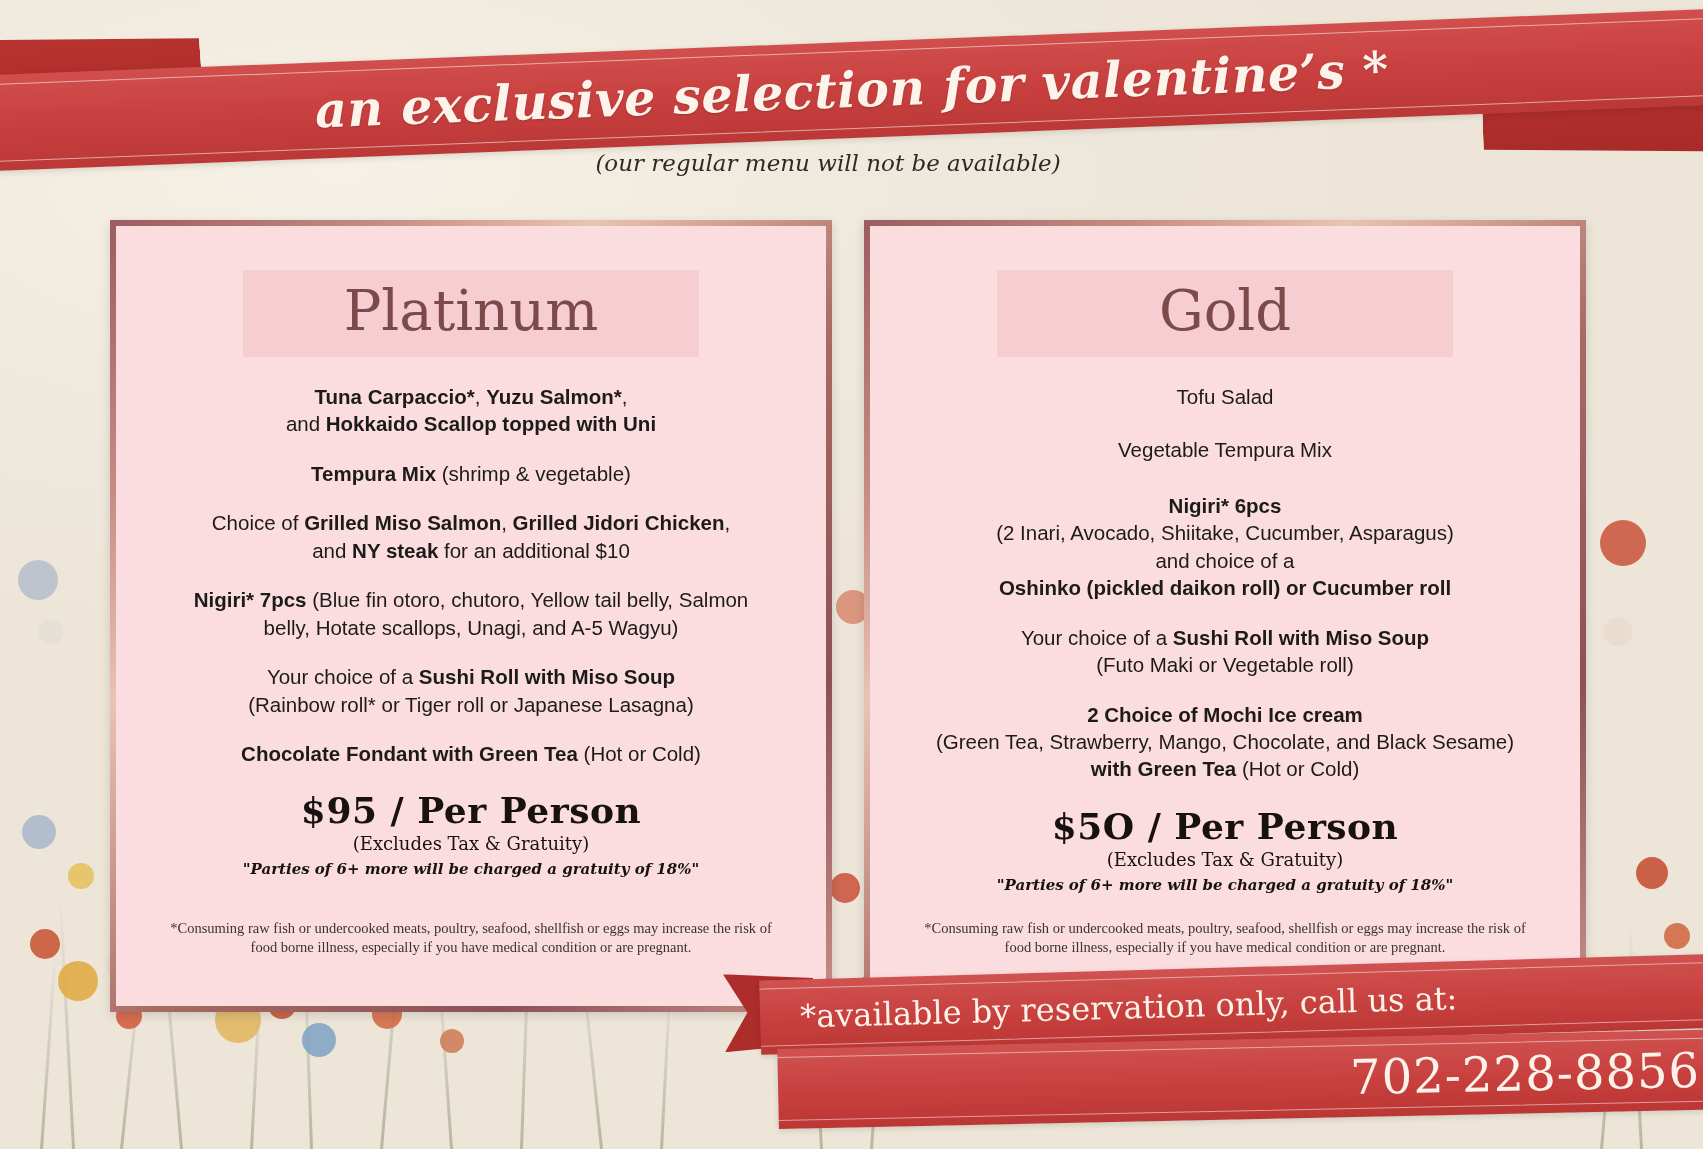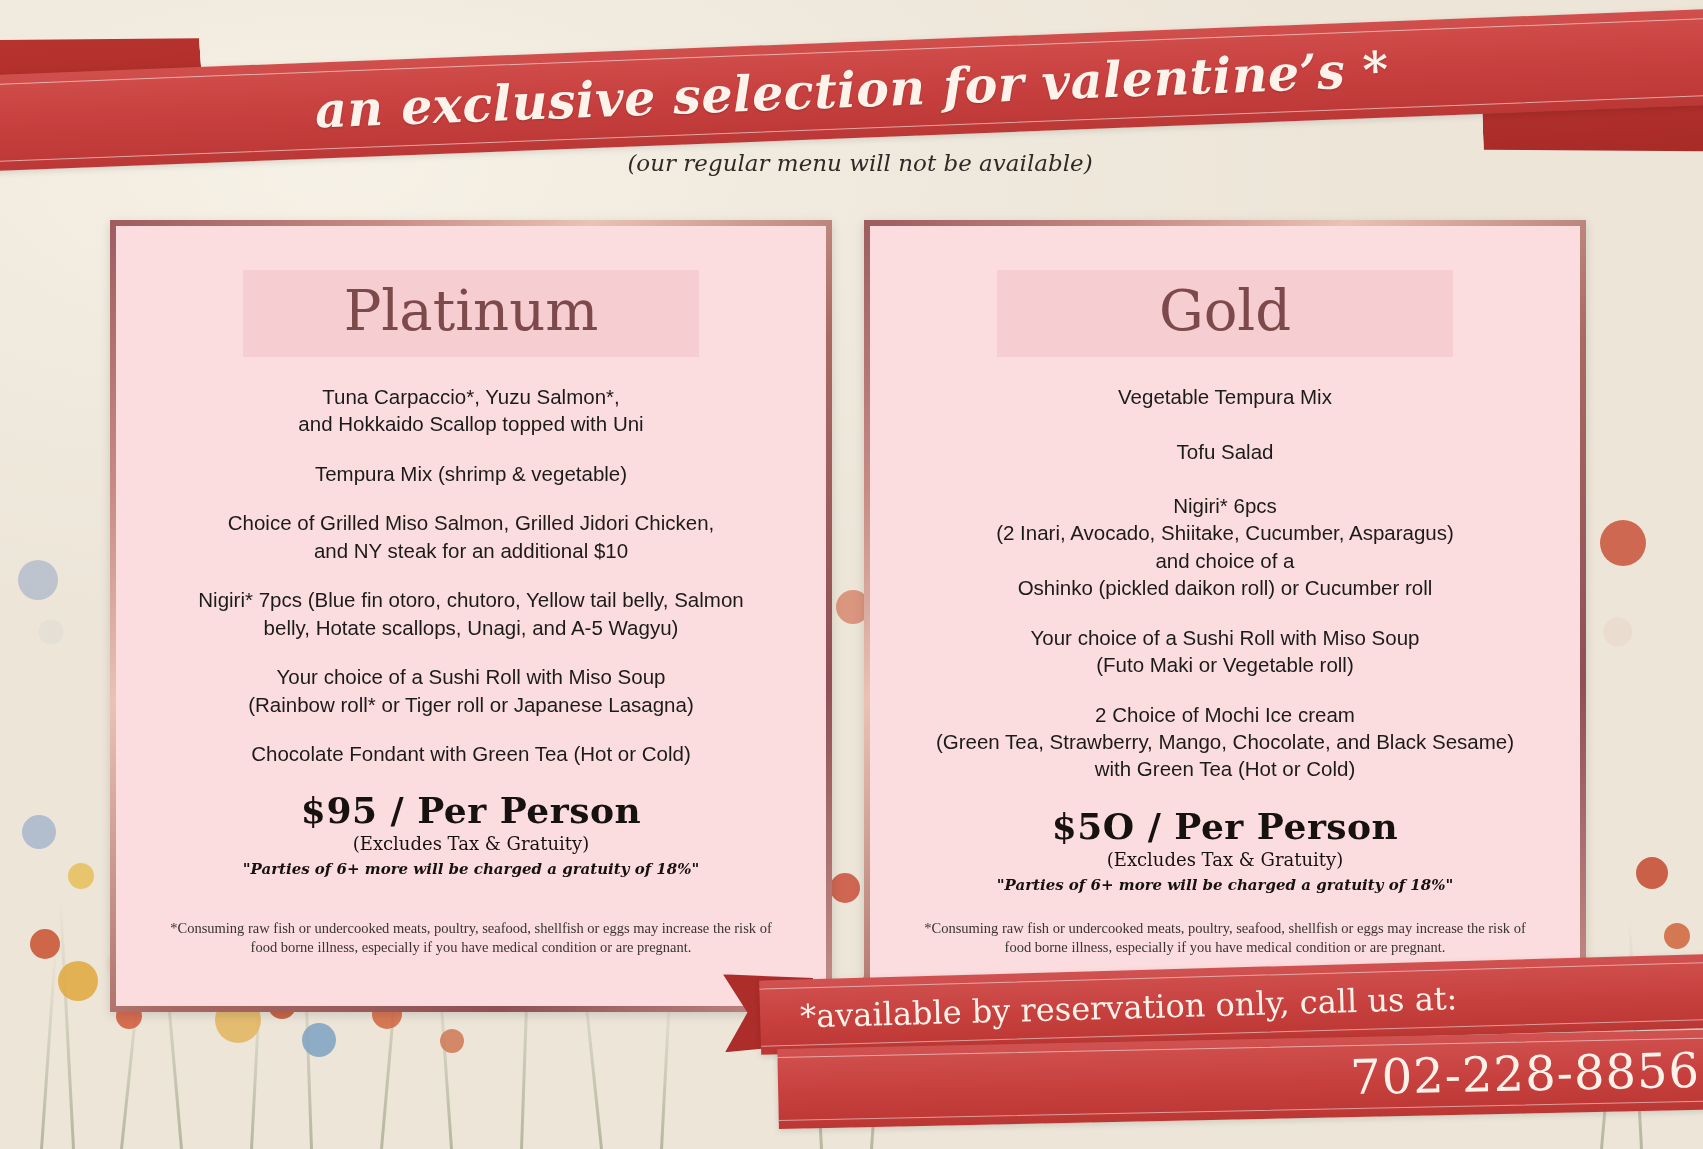--- a/index.html
+++ b/index.html
@@ -118,21 +118,21 @@
     font-style: italic;
     font-weight: 700;
     font-size: 49px;
     letter-spacing: .5px;
     white-space: nowrap;
     text-shadow: 0 1px 2px rgba(0,0,0,.18);
   }
   .subnote-wrap {
     position: absolute;
     top: 150px;
-    left: 600px;
+    left: 568px;
     width: 520px;
     text-align: center;
   }
 
   
   .cards {
     position: absolute;
     top: 220px;
     left: 0;
     width: 1703px;
@@ -176,21 +176,21 @@
     margin-top: 26px;
     text-align: center;
     color: #1d1b1a;
   }
   .item {
     font-size: 20.5px;
     line-height: 1.34;
     margin-bottom: 22px;
   }
   .item b {
-    font-weight: 400;
+    font-weight: 700;
   }
 
   .price-block {
     text-align: center;
     margin-top: 12px;
   }
   .price {
     font-family: "DejaVu Serif", "Liberation Serif", serif;
     font-weight: 700;
     font-size: 36px;
@@ -391,25 +391,25 @@
       <div class="disclaimer">*Consuming raw fish or undercooked meats, poultry, seafood, shellfish or eggs may increase the risk of food borne illness, especially if you have medical condition or are pregnant.</div>
     </div>
   </div>
 
   <div class="card card-right">
     <div class="card-inner">
       <div class="card-title-band">
         <div class="card-title">Gold</div>
       </div>
       <div class="items">
+        <div class="item" style="margin-bottom:26px;">
+          Tofu Salad
+        </div>
         <div class="item" style="margin-bottom:28px;">
           Vegetable Tempura Mix
-        </div>
-        <div class="item" style="margin-bottom:26px;">
-          Tofu Salad
         </div>
         <div class="item">
           <b>Nigiri* 6pcs</b><br>(2 Inari, Avocado, Shiitake, Cucumber, Asparagus)<br>and choice of a<br><b>Oshinko (pickled daikon roll) or Cucumber roll</b>
         </div>
         <div class="item">
           Your choice of a <b>Sushi Roll with Miso Soup</b><br>(Futo Maki or Vegetable roll)
         </div>
         <div class="item">
           <b>2 Choice of Mochi Ice cream</b><br>(Green Tea, Strawberry, Mango, Chocolate, and Black Sesame)<br><b>with Green Tea</b> (Hot or Cold)
         </div>

